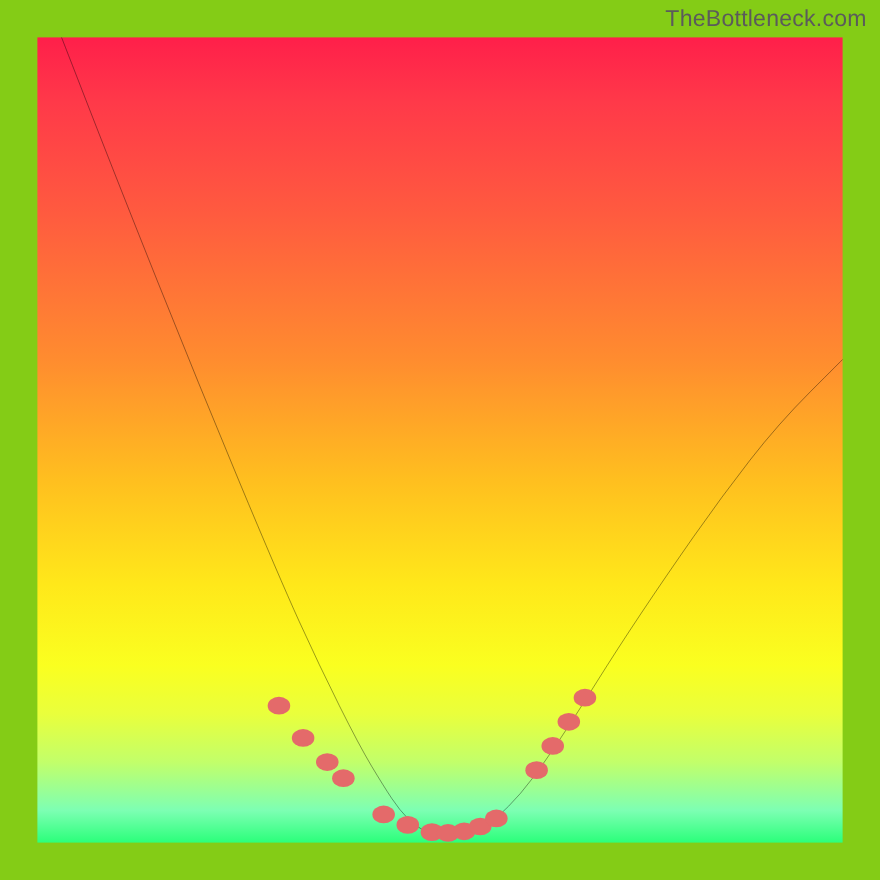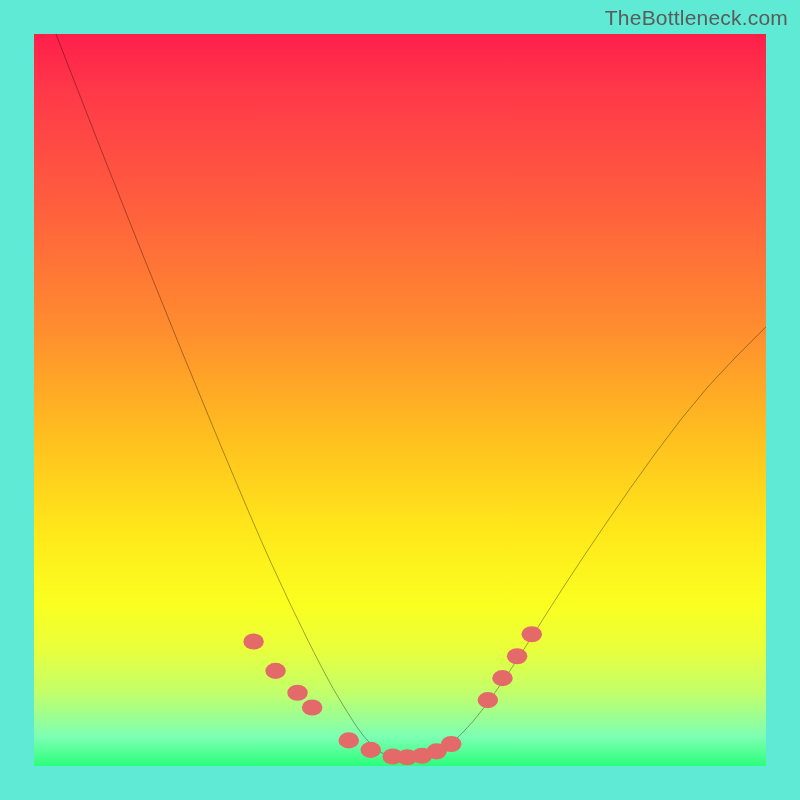--- a/index.html
+++ b/index.html
@@ -10,21 +10,21 @@
     overflow: hidden;
     background: #000;
     font-family: Arial, Helvetica, sans-serif;
   }
   .frame {
     position: absolute;
     top: 0;
     left: 0;
     width: 800px;
     height: 800px;
-    background: #5eead4;
+    background: #84cc16;
   }
   .plot-area {
     position: absolute;
     top: 34px;
     left: 34px;
     width: 732px;
     height: 732px;
     
     background: linear-gradient(
       to bottom,

